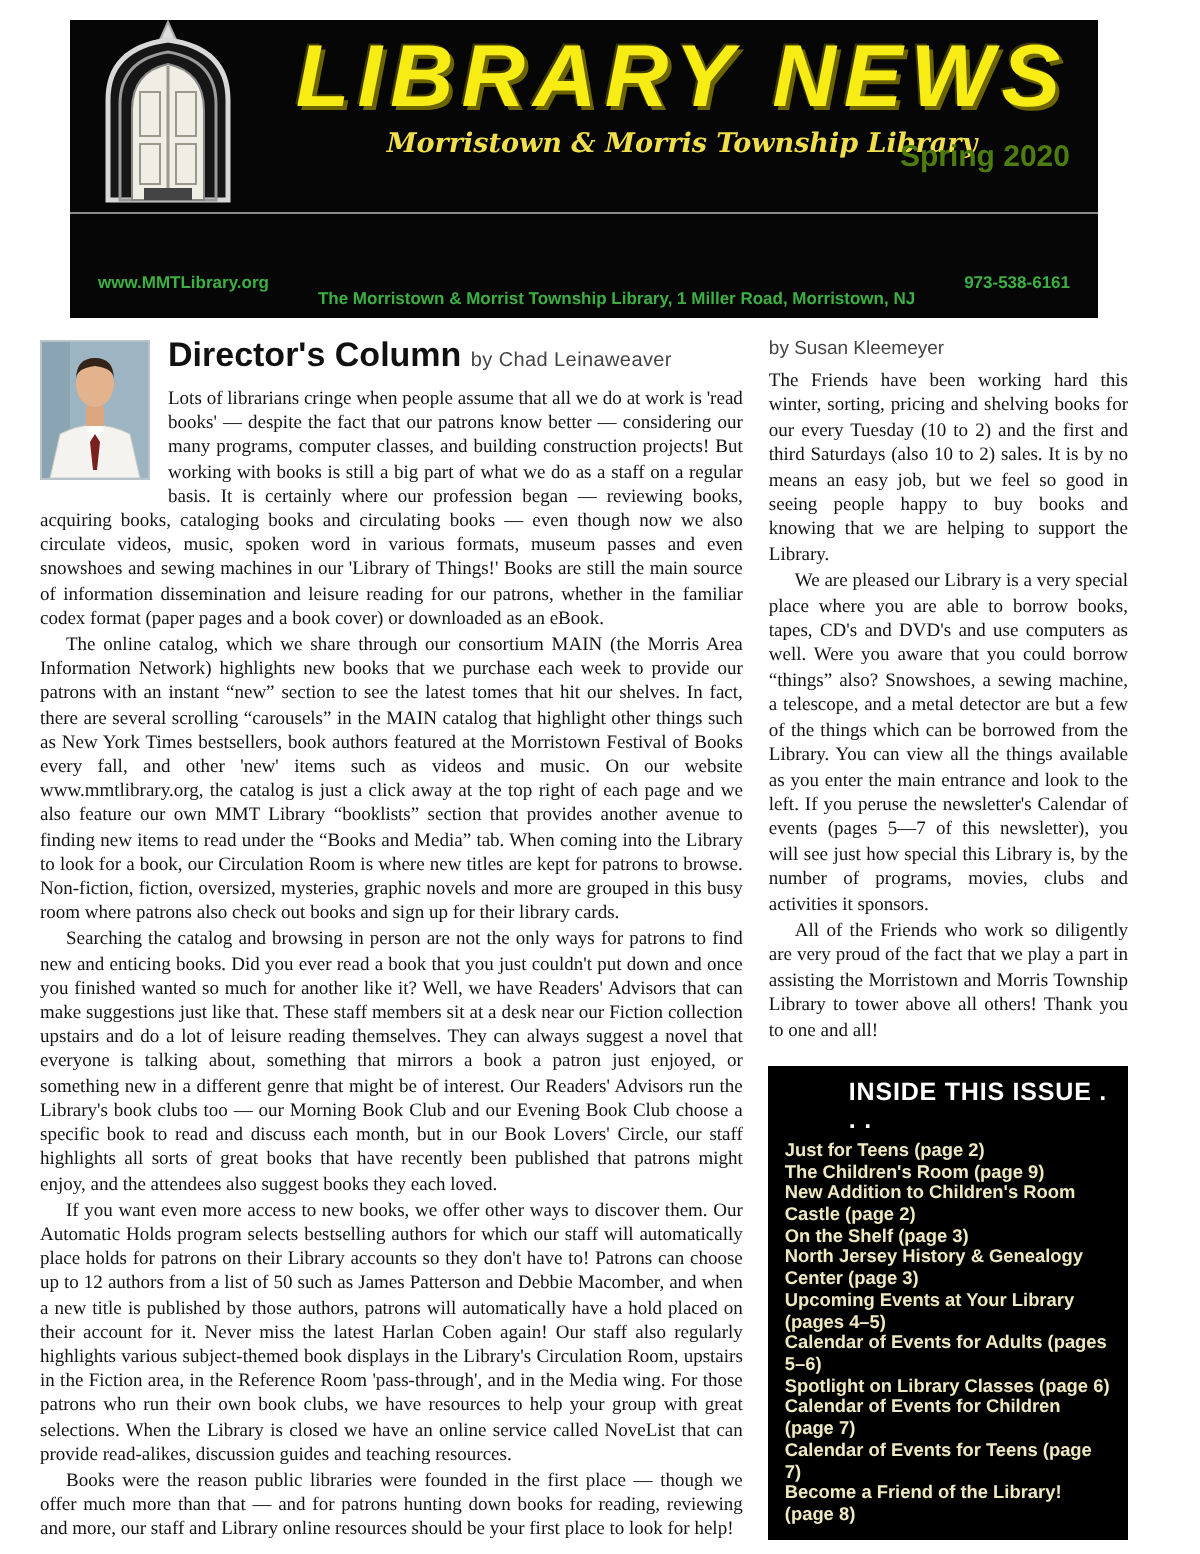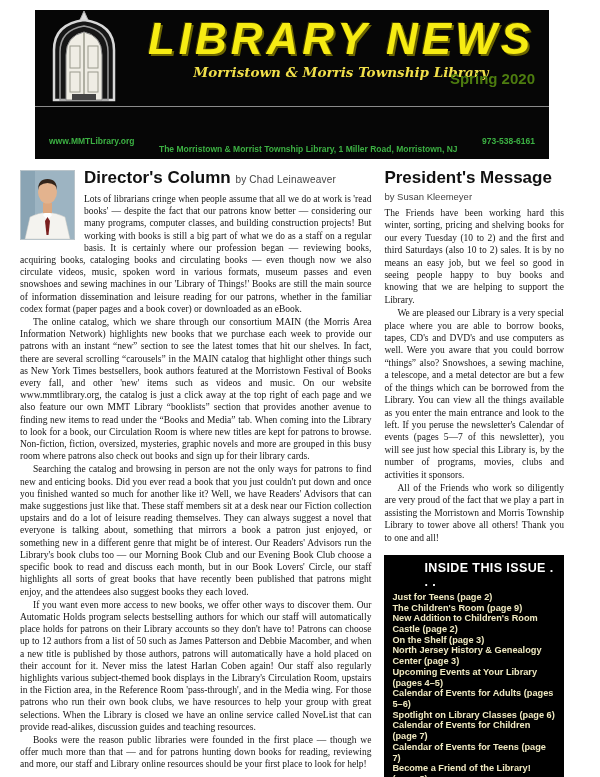--- a/index.html
+++ b/index.html
@@ -147,21 +147,20 @@
         <p>Lots of librarians cringe when people assume that all we do at work is 'read books' — despite the fact that our patrons know better — considering our many programs, computer classes, and building construction projects! But working with books is still a big part of what we do as a staff on a regular basis. It is certainly where our profession began — reviewing books, acquiring books, cataloging books and circulating books — even though now we also circulate videos, music, spoken word in various formats, museum passes and even snowshoes and sewing machines in our 'Library of Things!'  Books are still the main source of information dissemination and leisure reading for our patrons, whether in the familiar codex format (paper pages and a book cover) or downloaded as an eBook.</p>
         <p>The online catalog, which we share through our consortium MAIN (the Morris Area Information Network) highlights new books that we purchase each week to provide our patrons with an instant “new” section to see the latest tomes that hit our shelves. In fact, there are several scrolling “carousels” in the MAIN catalog that highlight other things such as New York Times bestsellers, book authors featured at the Morristown Festival of Books every fall, and other 'new' items such as videos and music. On our website www.mmtlibrary.org, the catalog is just a click away at the top right of each page and we also feature our own MMT Library “booklists” section that provides another avenue to finding new items to read under the “Books and Media” tab. When coming into the Library to look for a book, our Circulation Room is where new titles are kept for patrons to browse. Non-fiction, fiction, oversized, mysteries, graphic novels and more are grouped in this busy room where patrons also check out books and sign up for their library cards.</p>
         <p>Searching the catalog and browsing in person are not the only ways for patrons to find new and enticing books. Did you ever read a book that you just couldn't put down and once you finished wanted so much for another like it? Well, we have Readers' Advisors that can make suggestions just like that. These staff members sit at a desk near our Fiction collection upstairs and do a lot of leisure reading themselves. They can always suggest a novel that everyone is talking about, something that mirrors a book a patron just enjoyed, or something new in a different genre that might be of interest. Our Readers' Advisors run the Library's book clubs too — our Morning Book Club and our Evening Book Club choose a specific book to read and discuss each month, but in our Book Lovers' Circle, our staff highlights all sorts of great books that have recently been published that patrons might enjoy, and the attendees also suggest books they each loved.</p>
         <p>If you want even more access to new books, we offer other ways to discover them. Our Automatic Holds program selects bestselling authors for which our staff will automatically place holds for patrons on their Library accounts so they don't have to! Patrons can choose up to 12 authors from a list of 50 such as James Patterson and Debbie Macomber, and when a new title is published by those authors, patrons will automatically have a hold placed on their account for it. Never miss the latest Harlan Coben again! Our staff also regularly highlights various subject-themed book displays in the Library's Circulation Room, upstairs in the Fiction area, in the Reference Room 'pass-through', and in the Media wing. For those patrons who run their own book clubs, we have resources to help your group with great selections. When the Library is closed we have an online service called NoveList that can provide read-alikes, discussion guides and teaching resources.</p>
         <p>Books were the reason public libraries were founded in the first place — though we offer much more than that — and for patrons hunting down books for reading, reviewing and more, our staff and Library online resources should be your first place to look for help!</p>
       </div>
     </section>
 
     <aside class="right-col">
       <section>
-        <h2 class="col-title">President's Message</h2>
         <div class="byline">by Susan Kleemeyer</div>
         <div class="body-text">
           <p>The Friends have been working hard this winter, sorting, pricing and shelving books for our every Tuesday (10 to 2) and the first and third Saturdays (also 10 to 2) sales. It is by no means an easy job, but we feel so good in seeing people happy to buy books and knowing that we are helping to support the Library.</p>
           <p>We are pleased our Library is a very special place where you are able to borrow books, tapes, CD's and DVD's and use computers as well. Were you aware that you could borrow “things” also? Snowshoes, a sewing machine, a telescope, and a metal detector are but a few of the things which can be borrowed from the Library. You can view all the things available as you enter the main entrance and look to the left. If you peruse the newsletter's Calendar of events (pages 5—7 of this newsletter), you will see just how special this Library is, by the number of programs, movies, clubs and activities it sponsors.</p>
           <p>All of the Friends who work so diligently are very proud of the fact that we play a part in assisting the Morristown and Morris Township Library to tower above all others! Thank you to one and all!</p>
         </div>
       </section>
 
       <section class="inside-box">
         <div class="inside-title">INSIDE THIS ISSUE . . .</div>

